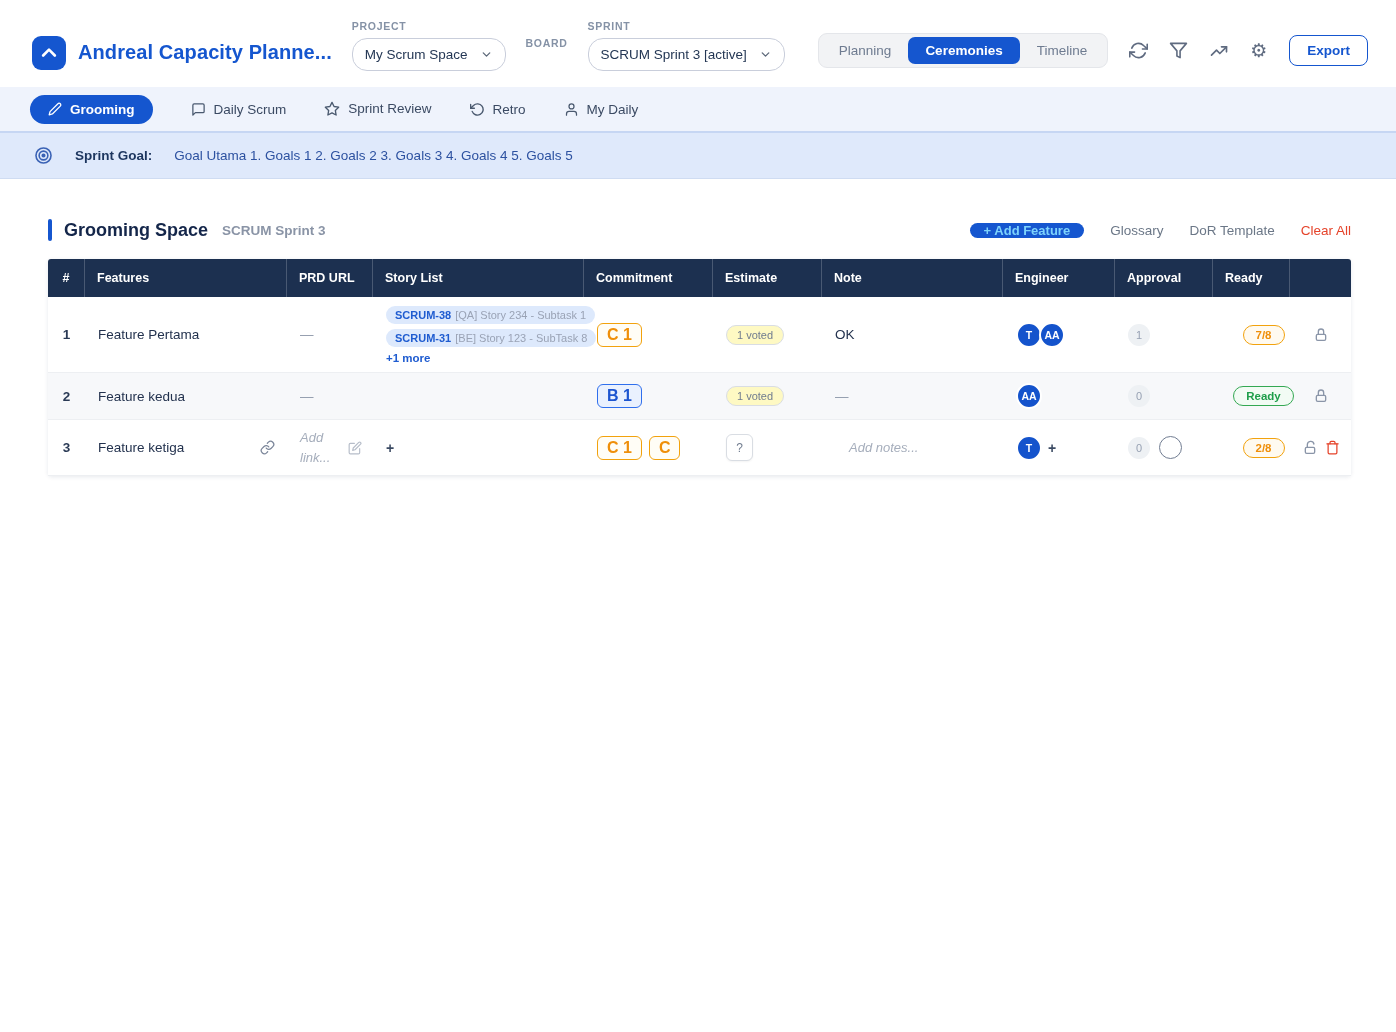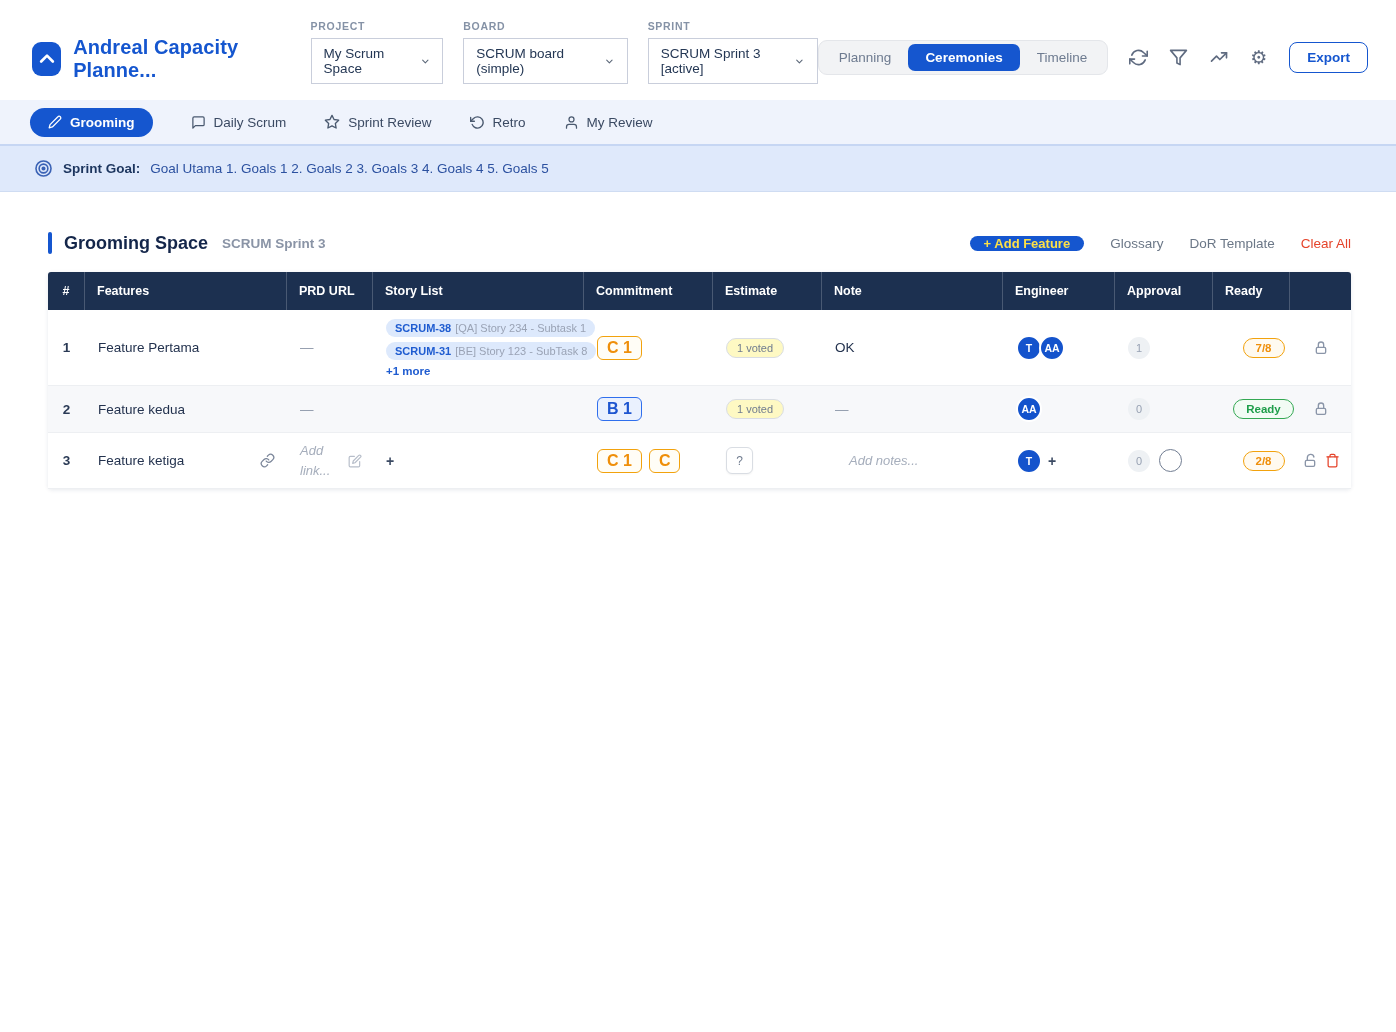--- a/index.html
+++ b/index.html
@@ -9,53 +9,53 @@
   
   .top-header { display: flex; align-items: center; padding: 20px 28px 16px 32px; background: #fff; }
   .brand { display: flex; align-items: center; gap: 12px; margin-top: 14px; }
   .logo { width: 34px; height: 34px; border-radius: 9px; background: #1556cf;
     display: flex; align-items: center; justify-content: center; }
   .app-title { font-size: 20px; font-weight: 700; color: #1556cf; letter-spacing: 0.1px; }
 
   .selector-group { display: flex; flex-direction: column; margin-left: 20px; }
   .selector-group:first-of-type { margin-left: 20px; }
   .selector-label { font-size: 10.5px; font-weight: 700; color: #8592a6; letter-spacing: 0.7px; margin-bottom: 6px; }
-  .select-box { display: flex; align-items: center; gap: 12px; border: 1px solid #c9cedb; border-radius: 0;
+  .select-box { display: flex; align-items: center; gap: 12px; border: 1px solid #c9cedb; border-radius: 15px;
     background: #fff; padding: 7px 12px; font-size: 13.5px; color: #243754; min-height: 33px; cursor: pointer; }
 
   .header-right { margin-left: auto; display: flex; align-items: center; margin-top: 10px; }
   .segmented { display: flex; background: #f2f3f5; border: 1px solid #e4e6ea; border-radius: 9px; padding: 3px; }
   .segment { padding: 6px 17px; font-size: 13.5px; color: #6e7b90; border-radius: 7px; cursor: pointer; white-space: nowrap; }
   .segment.active { background: #1556cf; color: #fff; font-weight: 700; }
   .icon-btn { margin-left: 21px; display: flex; align-items: center; justify-content: center; cursor: pointer; }
   .icon-btn svg { stroke: #5f6b80; }
   .gear-glyph { font-size: 19px; color: #5f6b80; line-height: 1; }
   .export-btn { margin-left: 22px; border: 1.5px solid #1556cf; color: #1556cf; background: #fff;
     font-size: 13.5px; font-weight: 600; border-radius: 8px; padding: 7px 17px; cursor: pointer; }
 
   
   .sub-nav { background: #eff3fc; display: flex; align-items: center; gap: 38px; padding: 7px 0 7px 30px; height: 44px; }
-  .nav-item { display: flex; align-items: center; gap: 8px; font-size: 13.5px; color: #3b4a63; cursor: pointer; }
+  .nav-item { display: flex; align-items: flex-start; gap: 8px; font-size: 13.5px; color: #3b4a63; cursor: pointer; }
   .nav-item svg { stroke: #4a596f; }
   .nav-item.active { background: #1556cf; color: #fff; font-weight: 700; border-radius: 17px; padding: 7px 18px; }
   .nav-item.active svg { stroke: #fff; }
 
   
   .goal-banner { background: #dfe9fb; border-top: 2px solid #c6d6f3; border-bottom: 1px solid #cfdcf2;
-    display: flex; align-items: center; gap: 10px; padding: 13px 0 13px 34px; height: 48px; }
+    display: flex; align-items: center; gap: 22px; padding: 13px 0 13px 34px; height: 48px; }
   .goal-label { font-size: 13.5px; font-weight: 700; color: #1c355e; }
   .goal-text { font-size: 13.5px; color: #2c51a0; }
 
   
   .section-head { display: flex; align-items: center; margin: 40px 45px 18px 48px; }
   .accent-bar { width: 4px; height: 22px; background: #1556cf; border-radius: 2px; margin-right: 12px; }
   .section-title { font-size: 18px; font-weight: 700; color: #14264a; }
   .section-subtitle { font-size: 13.5px; font-weight: 600; color: #8a94a6; margin-left: 14px; }
   .section-actions { margin-left: auto; display: flex; align-items: center; gap: 26px; }
-  .add-feature-btn { background: #1556cf; color: #fde047; border: none; border-radius: 8px;
+  .add-feature-btn { background: #1556cf; color: #7dd3fc; border: none; border-radius: 8px;
     padding: 0 14px; font-size: 13px; font-weight: 600; cursor: pointer; }
   .text-action { font-size: 13.5px; color: #6b7787; cursor: pointer; }
   .text-action.danger { color: #e5432a; }
 
   
   .grid-table { margin: 0 45px 0 48px; width: 1303px; box-shadow: 0 1px 4px rgba(20,40,80,0.10); border-radius: 4px; }
   .grid-row { display: grid; grid-template-columns: 37px 202px 86px 211px 129px 109px 181px 112px 98px 77px 61px; }
   .thead { background: #1c3050; border-radius: 3px 3px 0 0; }
   .th { color: #fff; font-size: 12.5px; font-weight: 700; display: flex; align-items: center;
     padding: 0 0 0 12px; height: 38px; border-right: 1px solid rgba(255,255,255,0.20); }
@@ -129,26 +129,20 @@
     <div class="select-box">
       <span>My Scrum Space</span>
       <svg width="13" height="13" viewBox="0 0 24 24" fill="none" stroke="#5c6879" stroke-width="2.4" stroke-linecap="round" stroke-linejoin="round">
           <polyline points="6 9 12 15 18 9"></polyline>
         </svg>
     </div>
   </div>
 
   <div class="selector-group">
     <div class="selector-label">BOARD</div>
-    <div class="select-box">
-      <span>SCRUM board (simple)</span>
-      <svg width="13" height="13" viewBox="0 0 24 24" fill="none" stroke="#5c6879" stroke-width="2.4" stroke-linecap="round" stroke-linejoin="round">
-          <polyline points="6 9 12 15 18 9"></polyline>
-        </svg>
-    </div>
   </div>
 
   <div class="selector-group">
     <div class="selector-label">SPRINT</div>
     <div class="select-box">
       <span>SCRUM Sprint 3 [active]</span>
       <svg width="13" height="13" viewBox="0 0 24 24" fill="none" stroke="#5c6879" stroke-width="2.4" stroke-linecap="round" stroke-linejoin="round">
           <polyline points="6 9 12 15 18 9"></polyline>
         </svg>
     </div>
@@ -209,21 +203,21 @@
         <polyline points="1 4 1 10 7 10"></polyline>
         <path d="M3.51 15a9 9 0 1 0 2.13-9.36L1 10"></path>
       </svg>
     <span>Retro</span>
   </div>
   <div class="nav-item">
     <svg width="15" height="15" viewBox="0 0 24 24" fill="none" stroke-width="2" stroke-linecap="round" stroke-linejoin="round">
         <path d="M20 21v-2a4 4 0 0 0-4-4H8a4 4 0 0 0-4 4v2"></path>
         <circle cx="12" cy="7" r="4"></circle>
       </svg>
-    <span>My Review</span>
+    <span>My Daily</span>
   </div>
 </div>
 
 <div class="goal-banner">
   <svg width="19" height="19" viewBox="0 0 24 24" fill="none" stroke="#3a62b5" stroke-width="2">
       <circle cx="12" cy="12" r="9.5"></circle>
       <circle cx="12" cy="12" r="5.5"></circle>
       <circle cx="12" cy="12" r="1.6" fill="#3a62b5"></circle>
     </svg>
   <span class="goal-label">Sprint Goal:</span>

